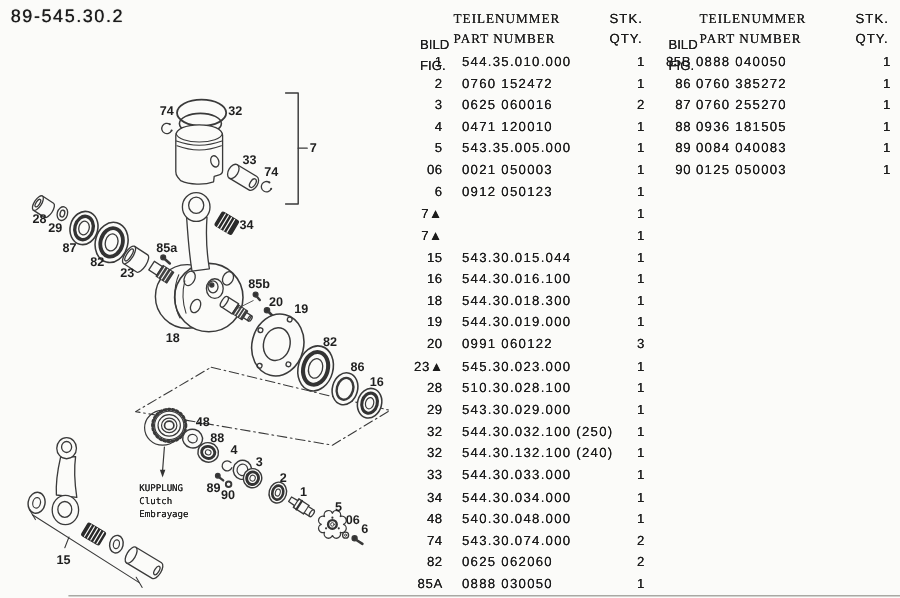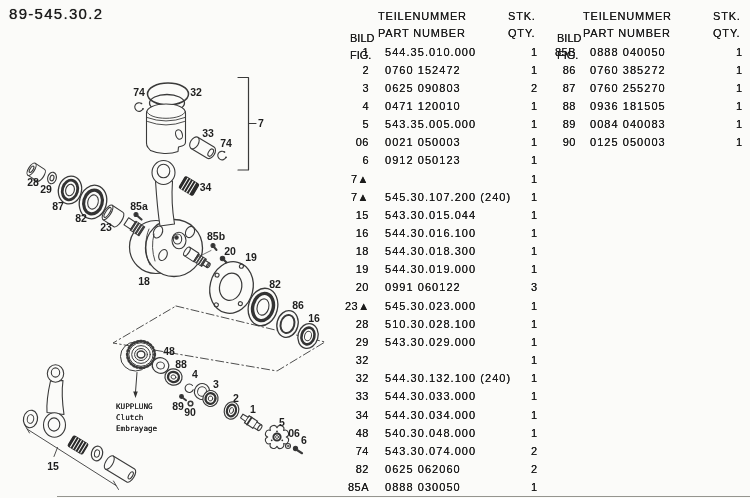--- a/index.html
+++ b/index.html
@@ -3,32 +3,32 @@
 <meta charset="utf-8">
 <style>
   html,body{margin:0;padding:0;}
   body{width:750px;height:498px;position:relative;background:#fbfbf9;font-family:"Liberation Sans",sans-serif;color:#1c1c1c;overflow:hidden;}
   #title{position:absolute;left:9px;top:5px;font-size:15px;font-weight:normal;letter-spacing:1.3px;text-shadow:0 0 0.7px #1c1c1c;}
   .ptable{position:absolute;top:0;}
   #table1{left:345px;width:192px;}
   #table2{left:552px;width:190px;}
   .thead{position:absolute;top:10px;left:0;right:0;height:30px;}
   .h-fig{position:absolute;left:5px;letter-spacing:0 !important;margin-top:22px;}
-  .h-part{position:absolute;}
+  .h-part{position:absolute;font-family:Liberation Serif, serif;}
   #table1 .h-part{left:33px;} #table2 .h-part{left:31px;}
   .h-qty{position:absolute;}
   #table1 .h-qty{left:163px;} #table2 .h-qty{left:161px;}
   .hl1{top:0;} .hl2{top:16.5px;}
   .thead span{position:absolute;white-space:nowrap;font-size:11px;letter-spacing:0.8px;text-shadow:0 0 0.45px #1c1c1c;}
   .rows{position:absolute;top:45.5px;left:0;right:0;}
   .trow{position:absolute;left:0;right:0;height:18.15px;}
   .trow span{text-shadow:0 0 0.45px #1c1c1c;}
   .c-fig{position:absolute;left:0;width:24px;text-align:right;font-size:11px;letter-spacing:0.5px;white-space:nowrap;}
   .c-part{position:absolute;font-size:11px;letter-spacing:1.05px;white-space:nowrap;}
-  #table1 .c-part{left:40px;} #table2 .c-part{left:38px;}
+  #table1 .c-part{left:40px;} #table2 .c-part{left:28px;}
   .c-qty{position:absolute;right:0;font-size:11px;text-align:right;}
   #diagram{position:absolute;left:0;top:0;}
   #botline{position:absolute;left:57px;top:495.5px;width:693px;height:1.4px;background:#95958f;}
   text.callout{font-size:10.5px;font-weight:bold;fill:#1f1f1f;font-family:"Liberation Sans",sans-serif;}
   text.anno{font-size:7.6px;fill:#242424;font-family:"DejaVu Sans Mono",monospace;text-shadow:0 0 0.4px #242424;}
 </style>
 </head>
 <body>
 
 <div id="title">89-545.30.2</div>
@@ -301,21 +301,21 @@
         <span class="c-part">544.35.010.000</span>
         <span class="c-qty">1</span>
       </div>
       <div class="trow" style="top: 18.15px;">
         <span class="c-fig">2</span>
         <span class="c-part">0760 152472</span>
         <span class="c-qty">1</span>
       </div>
       <div class="trow" style="top: 36.3px;">
         <span class="c-fig">3</span>
-        <span class="c-part">0625 090803</span>
+        <span class="c-part">0625 060016</span>
         <span class="c-qty">2</span>
       </div>
       <div class="trow" style="top: 54.45px;">
         <span class="c-fig">4</span>
         <span class="c-part">0471 120010</span>
         <span class="c-qty">1</span>
       </div>
       <div class="trow" style="top: 72.6px;">
         <span class="c-fig">5</span>
         <span class="c-part">543.35.005.000</span>
@@ -330,21 +330,20 @@
         <span class="c-fig">6</span>
         <span class="c-part">0912 050123</span>
         <span class="c-qty">1</span>
       </div>
       <div class="trow" style="top: 127.05px;">
         <span class="c-fig">7▲</span>
         <span class="c-qty">1</span>
       </div>
       <div class="trow" style="top: 145.2px;">
         <span class="c-fig">7▲</span>
-        <span class="c-part">545.30.107.200 (240)</span>
         <span class="c-qty">1</span>
       </div>
       <div class="trow" style="top: 163.35px;">
         <span class="c-fig">15</span>
         <span class="c-part">543.30.015.044</span>
         <span class="c-qty">1</span>
       </div>
       <div class="trow" style="top: 181.5px;">
         <span class="c-fig">16</span>
         <span class="c-part">544.30.016.100</span>
@@ -375,20 +374,21 @@
         <span class="c-part">510.30.028.100</span>
         <span class="c-qty">1</span>
       </div>
       <div class="trow" style="top: 290.4px;">
         <span class="c-fig">29</span>
         <span class="c-part">543.30.029.000</span>
         <span class="c-qty">1</span>
       </div>
       <div class="trow" style="top: 308.55px;">
         <span class="c-fig">32</span>
+        <span class="c-part">544.30.032.100 (250)</span>
         <span class="c-qty">1</span>
       </div>
       <div class="trow" style="top: 326.7px;">
         <span class="c-fig">32</span>
         <span class="c-part">544.30.132.100 (240)</span>
         <span class="c-qty">1</span>
       </div>
       <div class="trow" style="top: 344.85px;">
         <span class="c-fig">33</span>
         <span class="c-part">544.30.033.000</span>

